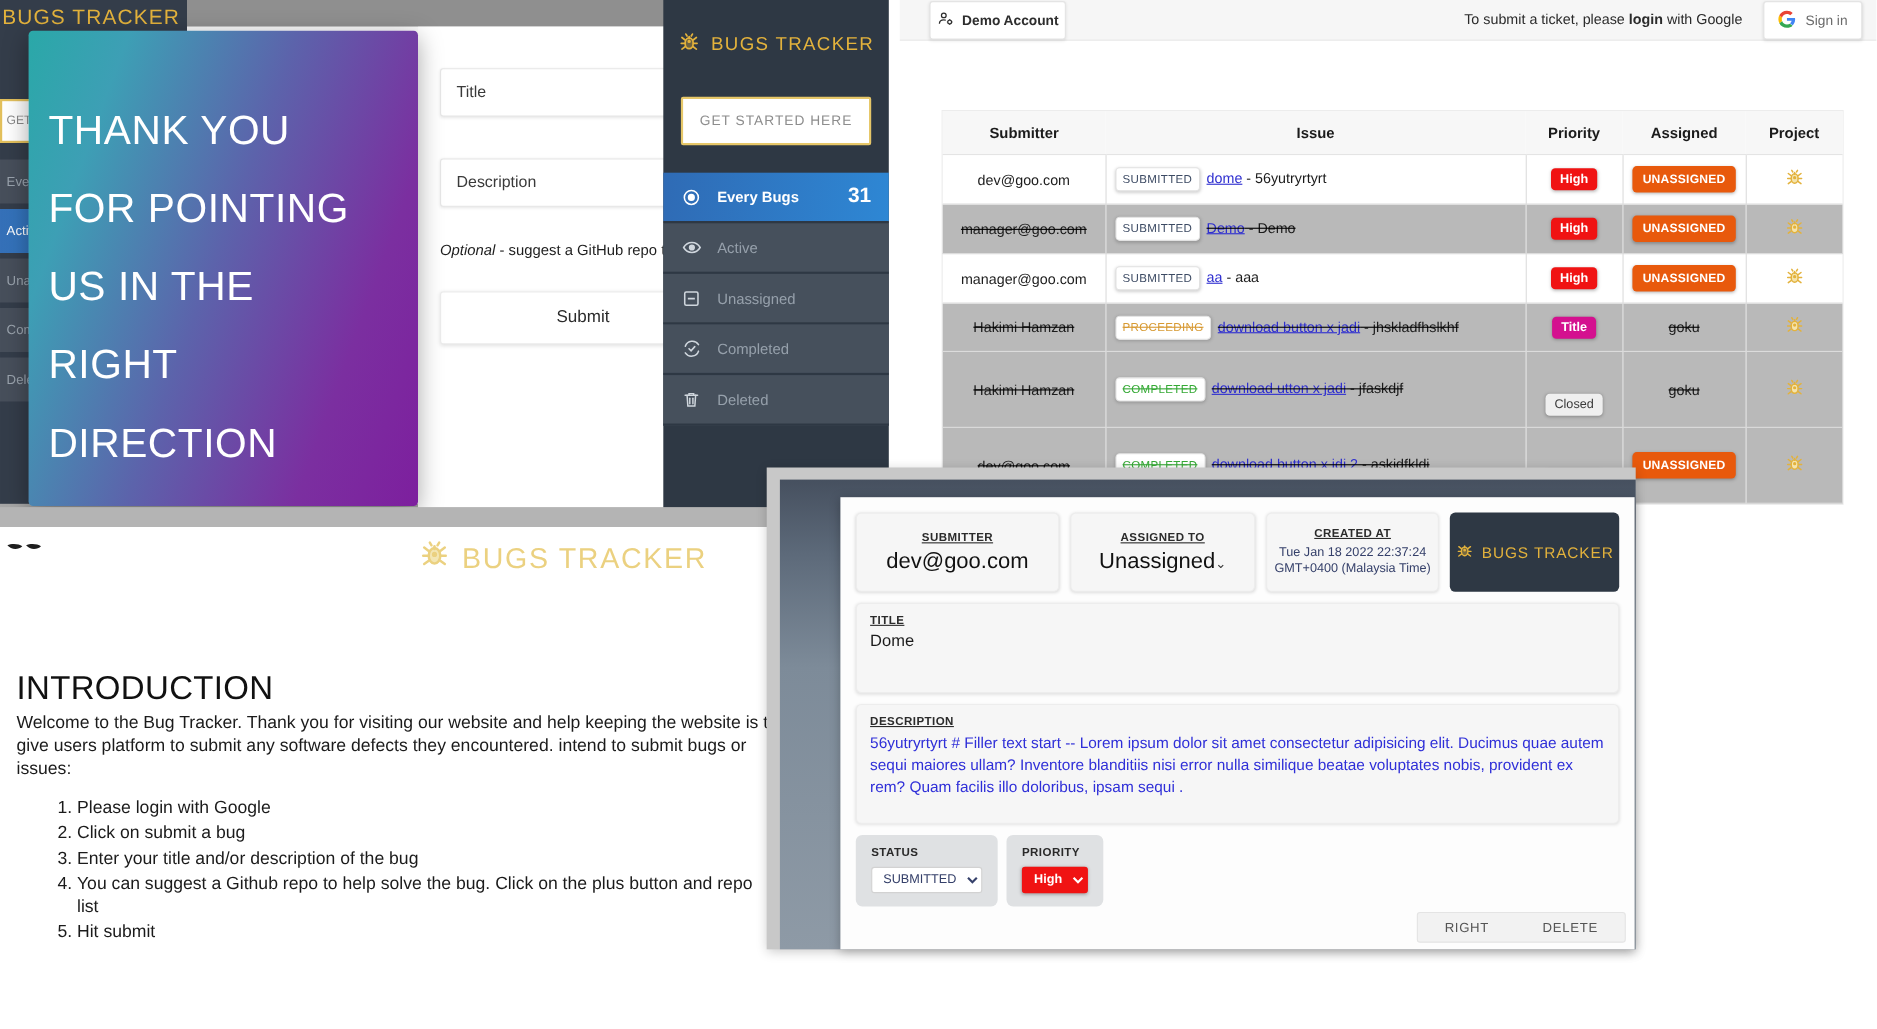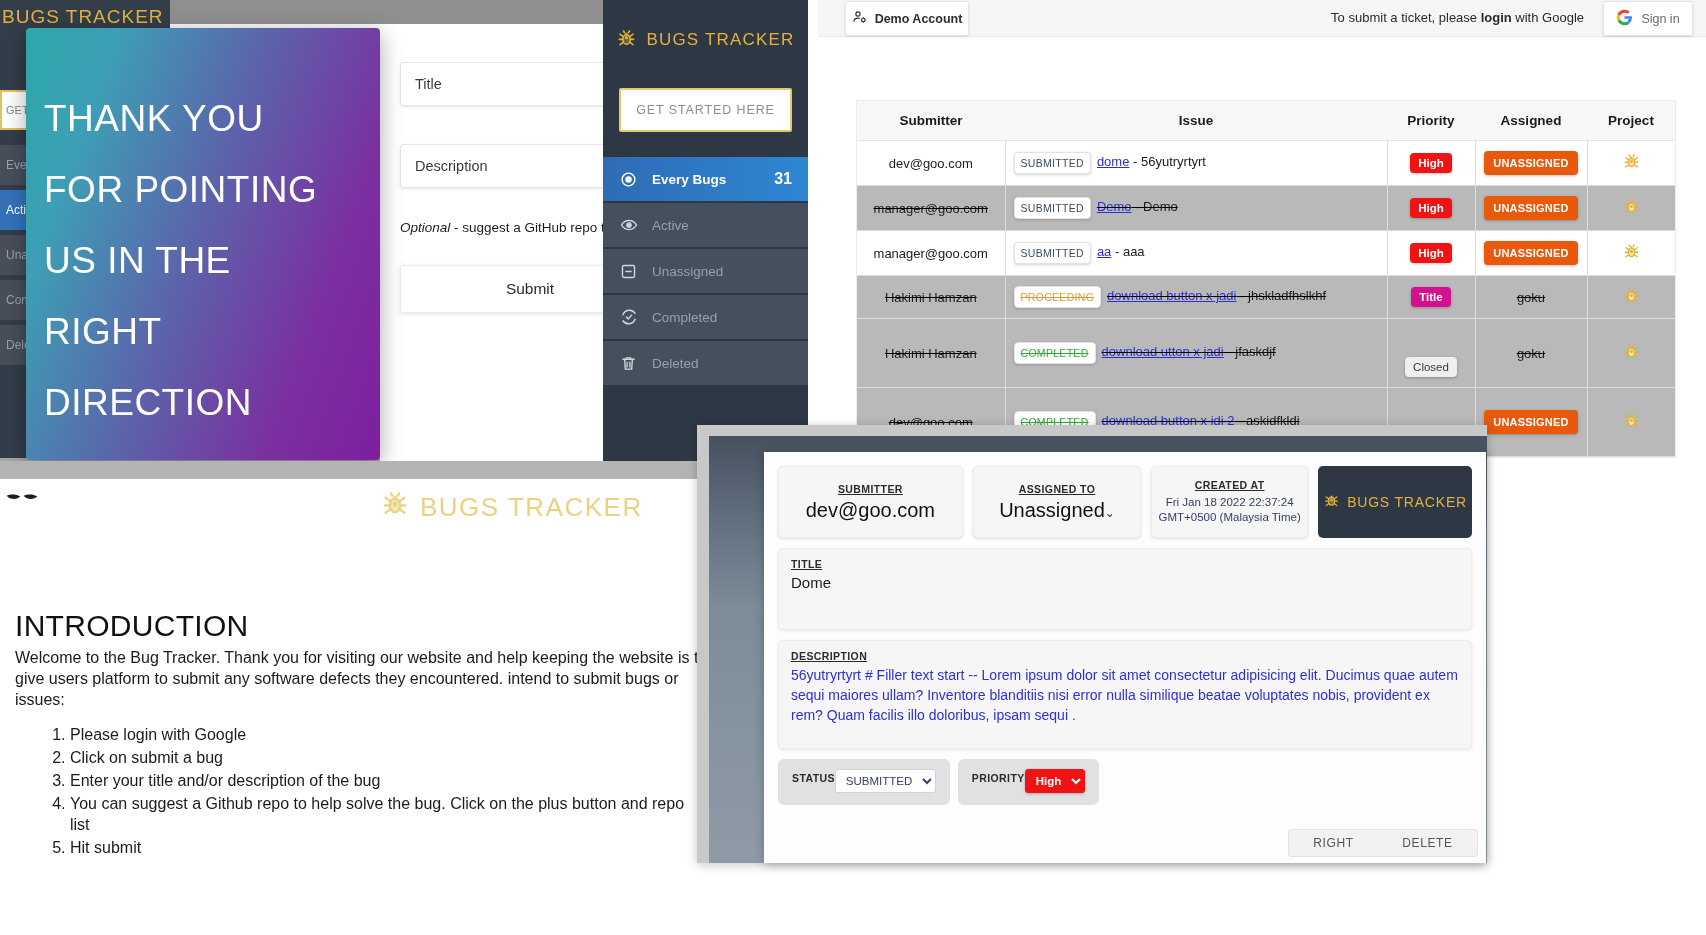--- a/index.html
+++ b/index.html
@@ -129,21 +129,21 @@
   .sb-item {
     height: 46px; display: flex; align-items: center; gap: 14px;
     padding: 0 16px; color: #96a0ab; font-size: 13.5px;
     background: #46505c; border-bottom: 2px solid #2e3844;
   }
   .sb-item.active {
     background: linear-gradient(95deg, #2f6bb5 0%, #2e87d4 100%);
     color: #fff; font-weight: 600;
   }
   .sb-item .ico { width: 19px; height: 19px; flex: 0 0 19px; display:flex; align-items:center; justify-content:center;}
-  .sb-count { margin-left: auto; font-size: 16px; color:#fff; }
+  .sb-count { margin-left: auto; font-size: 19px; color:#fff; }
   .sb-linked {
     position:absolute; left:78px; bottom:5px; color:#6d7b8a; font-size:17px; font-weight:700;
   }
 
   
   .mainapp {
     position: absolute; left: 818px; top: 0; width: 888px; height: 440px;
     background: #fff;
   }
   .mainapp-header {
@@ -287,21 +287,21 @@
     font-size: 10.5px; color:#2b2b2b; font-weight:700; letter-spacing:.4px;
     text-decoration: underline;
   }
   .dtl-title-val { font-size: 15px; color:#1b1b1b; margin-top: 4px; min-height: 46px; }
   .dtl-desc-val {
     font-size: 14px; color:#2f2fd8; line-height: 20px; margin-top: 3px; min-height: 74px;
   }
   .dtl-selrow { display:flex; gap:8px; margin-top: 10px; }
   .dtl-selbox {
     background:#dfe1e3; border-radius:6px; padding: 10px 14px 12px 14px;
-    display:flex; flex-direction:row; align-items:center;
+    display:flex; flex-direction:column; align-items:flex-start;
   }
   .dtl-selbox .lbl { font-size: 10.5px; font-weight:700; color:#2a2a2a; letter-spacing:.4px; margin-bottom:7px;}
   select.mini {
     font-family:"Liberation Sans", sans-serif; font-size:11.5px;
     border:1px solid #d2d2d2; border-radius:3px; background:#fff; color:#35406a;
     padding: 4px 6px;
   }
   select.mini.pri { background:#f01313; color:#fff; font-weight:700; border-color:#f01313;}
   .dtl-actionbar {
     position:absolute; right: 8px; bottom: 6px; width: 190px; height: 28px;
@@ -660,22 +660,22 @@
           <div class="val">dev@goo.com</div>
         </div>
         <div class="dtl-box dtl-asg">
           <div class="lbl">ASSIGNED TO</div>
           <div class="val">
             <span>Unassigned</span><span class="dtl-caret">⌄</span>
           </div>
         </div>
         <div class="dtl-box dtl-crt">
           <div class="lbl">CREATED AT</div>
-          <div class="date">Fri Jan 18 2022 22:37:24</div>
-          <div class="date">GMT+0500 (Malaysia Time)</div>
+          <div class="date">Tue Jan 18 2022 22:37:24</div>
+          <div class="date">GMT+0400 (Malaysia Time)</div>
         </div>
         <div class="dtl-brand">
           <span>
             <svg width="17" height="17" viewBox="0 0 24 24" fill="none" stroke="#e3b23c" stroke-width="1.8" stroke-linecap="round">
               <ellipse cx="12" cy="13" rx="4.2" ry="5.6" fill="#e3b23c" fill-opacity=".4"></ellipse>
               <line x1="12" y1="8" x2="12" y2="6"></line>
                 <circle cx="12" cy="11.5" r=".9" fill="#e3b23c"></circle>
               <line x1="7.8" y1="9.5" x2="4.5" y2="7"></line>
                 <line x1="16.2" y1="9.5" x2="19.5" y2="7"></line>
               <line x1="7.4" y1="13" x2="3.8" y2="13"></line>

